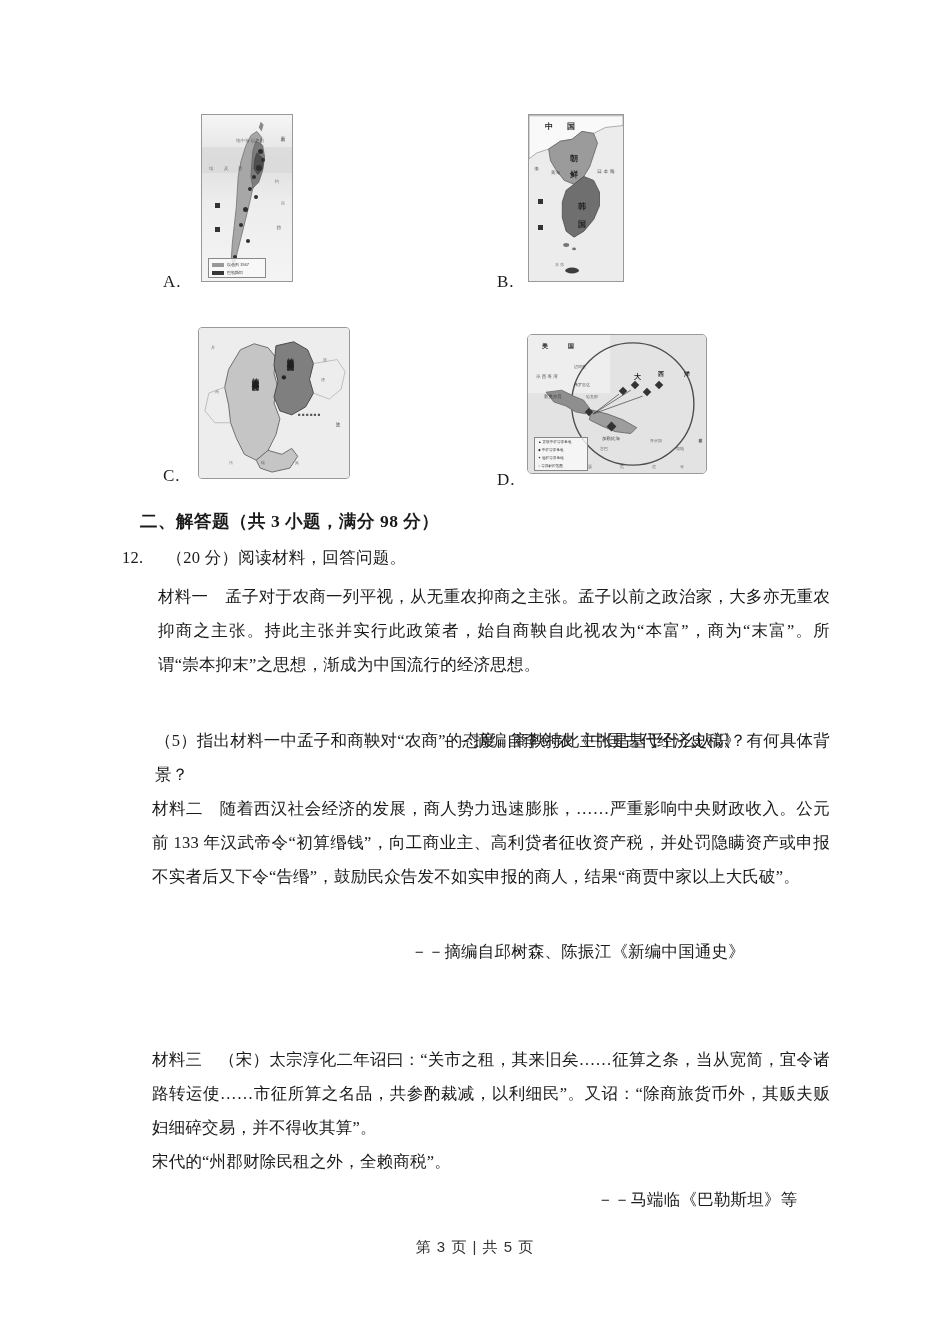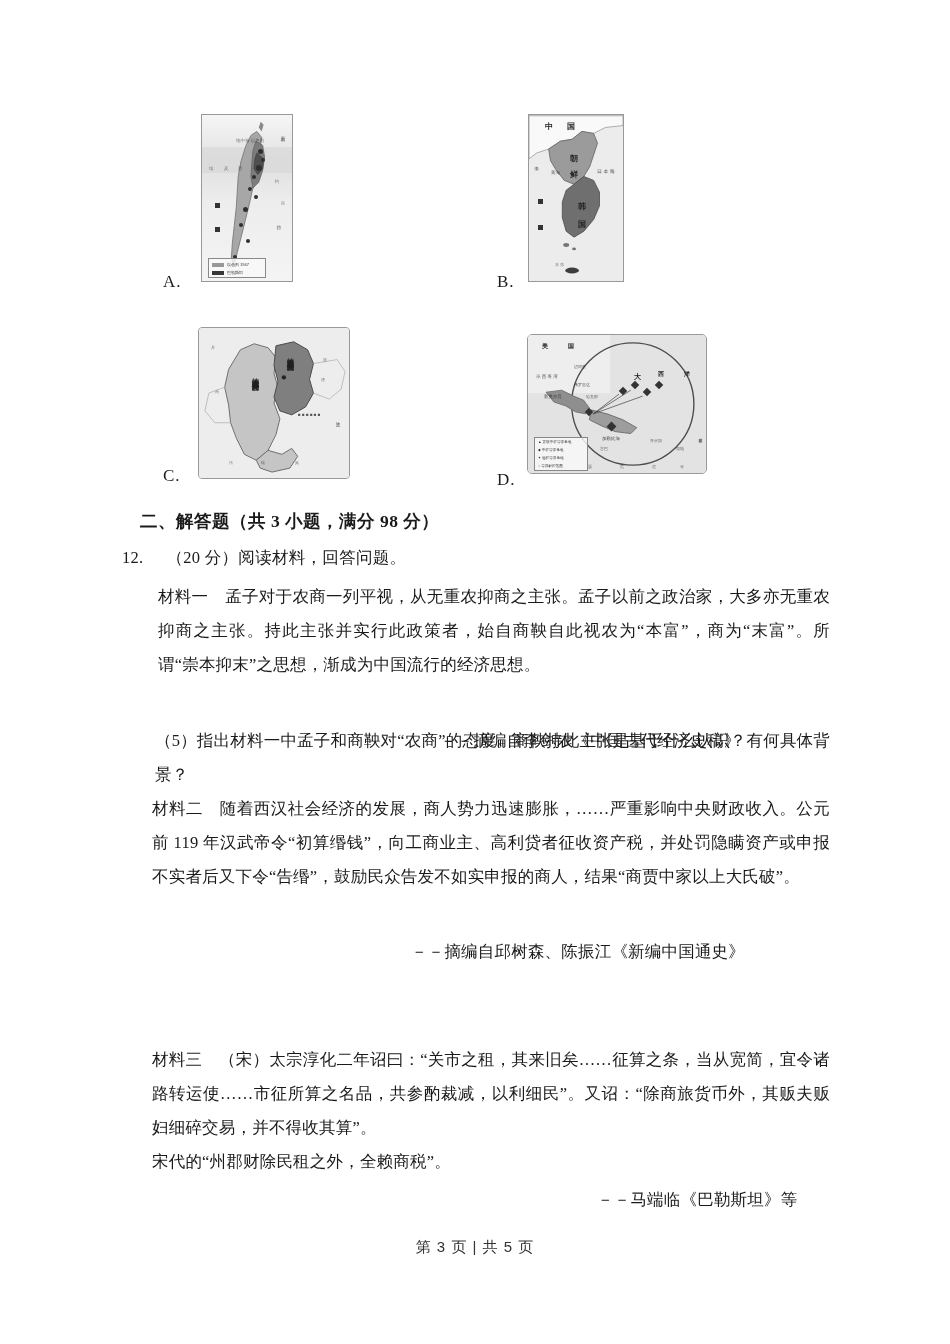--- a/index.html
+++ b/index.html
@@ -305,21 +305,21 @@
     <span style="display:inline-block; width:14px;"></span>
     <span>（20 分）阅读材料，回答问题。</span>
   </div>
 
   <div class="para" style="left:158px; top:580px; width:672px;">材料一　孟子对于农商一列平视，从无重农抑商之主张。孟子以前之政治家，大多亦无重农抑商之主张。持此主张并实行此政策者，始自商鞅自此视农为“本富”，商为“末富”。所谓“崇本抑末”之思想，渐成为中国流行的经济思想。</div>
 
   <div class="attrib" style="left:440px; top:690px;margin-top:40px;">－－摘编自李剑农《中国古代经济史稿》</div>
 
   <div class="para" style="left:155px; top:724px; width:675px;">（5）指出材料一中孟子和商鞅对“农商”的态度。商鞅持此主张是基于什么认识？有何具体背景？</div>
 
-  <div class="para" style="left:152px; top:792px; width:678px;">材料二　随着西汉社会经济的发展，商人势力迅速膨胀，……严重影响中央财政收入。公元前 119 年汉武帝令“初算缗钱”，向工商业主、高利贷者征收资产税，并处罚隐瞒资产或申报不实者后又下令“告缗”，鼓励民众告发不如实申报的商人，结果“商贾中家以上大氏破”。</div>
+  <div class="para" style="left:152px; top:792px; width:678px;">材料二　随着西汉社会经济的发展，商人势力迅速膨胀，……严重影响中央财政收入。公元前 133 年汉武帝令“初算缗钱”，向工商业主、高利贷者征收资产税，并处罚隐瞒资产或申报不实者后又下令“告缗”，鼓励民众告发不如实申报的商人，结果“商贾中家以上大氏破”。</div>
 
   <div class="attrib" style="left:411px; top:941px;text-align:center;">－－摘编自邱树森、陈振江《新编中国通史》</div>
 
 
   <div class="para" style="left:152px; top:1145px; width:678px;">宋代的“州郡财除民租之外，全赖商税”。</div>
 
   <div class="para" style="left:152px; top:1043px; width:678px;">材料三　（宋）太宗淳化二年诏曰：“关市之租，其来旧矣……征算之条，当从宽简，宜令诸路转运使……市征所算之名品，共参酌裁减，以利细民”。又诏：“除商旅货币外，其贩夫贩妇细碎交易，并不得收其算”。</div>
 
   <div class="attrib" style="left:597px; top:1189px;">－－马端临《巴勒斯坦》等</div>
 

